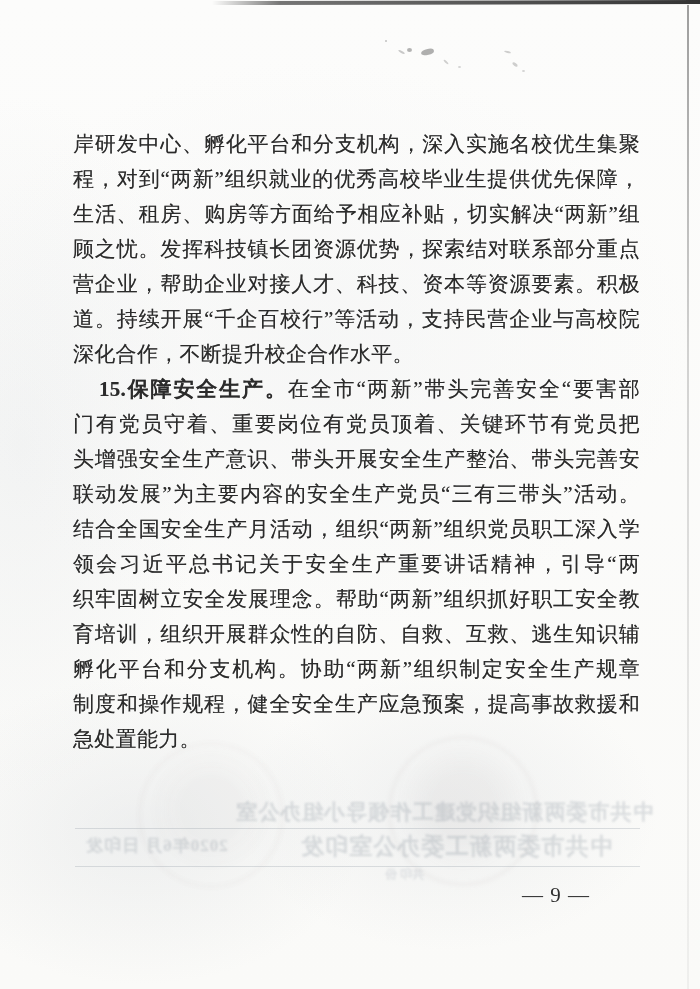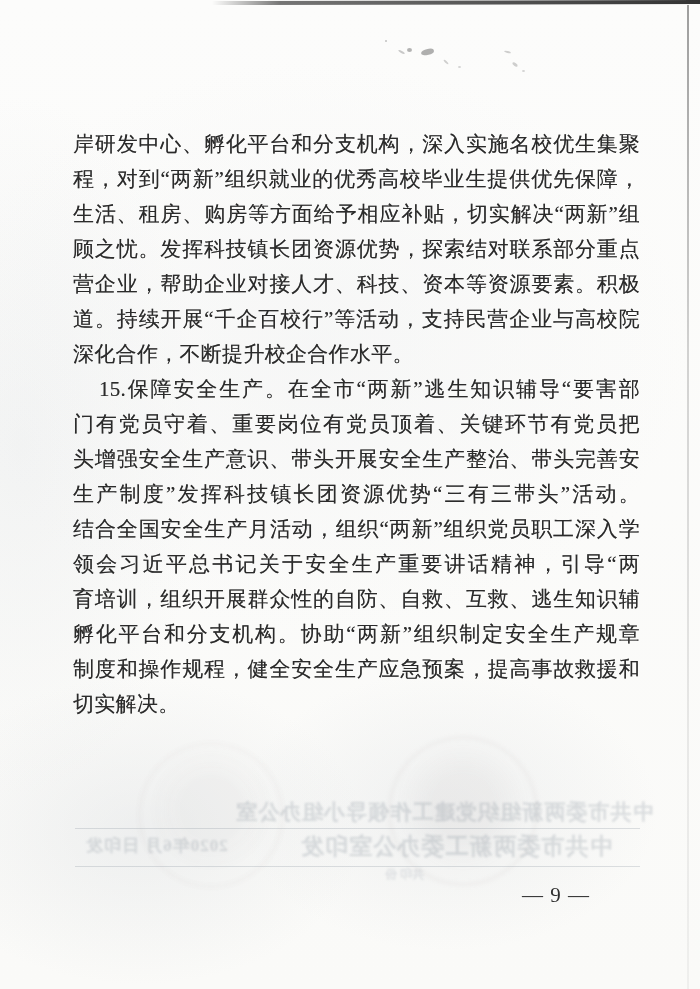--- a/index.html
+++ b/index.html
@@ -34,21 +34,21 @@
     text-shadow:0 0 .6px rgba(43,43,43,.55);
     letter-spacing:.3px;
   }
   .line{
     height:35px;overflow:hidden;
     text-align:justify;text-align-last:justify;
     text-justify:inter-character;
   }
   .line.last{text-align:right;text-align-last:left;}
   .line.indent{padding-left:26px;}
-  .lead{font-weight:normal;}
+  .lead{font-weight:bold;}
   
   .page-number{
     position:absolute;left:503px;top:883px;width:106px;
     text-align:center;font-size:21px;letter-spacing:1px;color:#2e2e2e;
   }
   
   .ghost-rule{
     position:absolute;left:75px;width:565px;height:1px;
     background:rgba(145,155,165,.30);filter:blur(.4px);
   }
@@ -89,31 +89,32 @@
       <div class="line">岸研发中心、孵化平台和分支机构，深入实施名校优生集聚工</div>
       <div class="line">程，对到“两新”组织就业的优秀高校毕业生提供优先保障，在</div>
       <div class="line">生活、租房、购房等方面给予相应补贴，切实解决“两新”组织后</div>
       <div class="line">顾之忧。发挥科技镇长团资源优势，探索结对联系部分重点民</div>
       <div class="line">营企业，帮助企业对接人才、科技、资本等资源要素。积极推进</div>
       <div class="line">道。持续开展“千企百校行”等活动，支持民营企业与高校院所</div>
       <div class="line last">深化合作，不断提升校企合作水平。</div>
     </div>
     <div>
       <div class="line indent">
-        <span class="lead">15.保障安全生产。</span><span>在全市“两新”逃生知识辅导“要害部</span>
+        <span class="lead">15.保障安全生产。</span><span>在全市“两新”带头完善安全“要害部</span>
       </div>
       <div class="line">门有党员守着、重要岗位有党员顶着、关键环节有党员把着，带</div>
       <div class="line">头增强安全生产意识、带头开展安全生产整治、带头完善安全</div>
-      <div class="line">生产制度”发挥科技镇长团资源优势“三有三带头”活动。</div>
+      <div class="line">联动发展”为主要内容的安全生产党员“三有三带头”活动。</div>
       <div class="line">结合全国安全生产月活动，组织“两新”组织党员职工深入学习</div>
       <div class="line">领会习近平总书记关于安全生产重要讲话精神，引导“两新”组</div>
+      <div class="line">织牢固树立安全发展理念。帮助“两新”组织抓好职工安全教</div>
       <div class="line">育培训，组织开展群众性的自防、自救、互救、逃生知识辅导，提</div>
       <div class="line">孵化平台和分支机构。协助“两新”组织制定安全生产规章</div>
       <div class="line">制度和操作规程，健全安全生产应急预案，提高事故救援和应</div>
-      <div class="line last">切实解决。</div>
+      <div class="line last">急处置能力。</div>
     </div>
   </div>
 
   <div class="ghost-seal" style="left:388px;top:736px;width:144px;height:144px;"></div>
   <div class="ghost-seal" style="left:138px;top:742px;width:140px;height:140px;opacity:.8;"></div>
 
   <div class="ghost-text" style="left:235px;top:798px;font-size:21px;letter-spacing:1px;">中共市委两新组织党建工作领导小组办公室</div>
   <div class="ghost-rule" style="top:828px;"></div>
   <div class="ghost-text" style="left:85px;top:834px;font-size:17px;letter-spacing:1px;">2020年6月 日印发</div>
   <div class="ghost-text" style="left:300px;top:831px;font-size:23px;letter-spacing:1px;">中共市委两新工委办公室印发</div>

